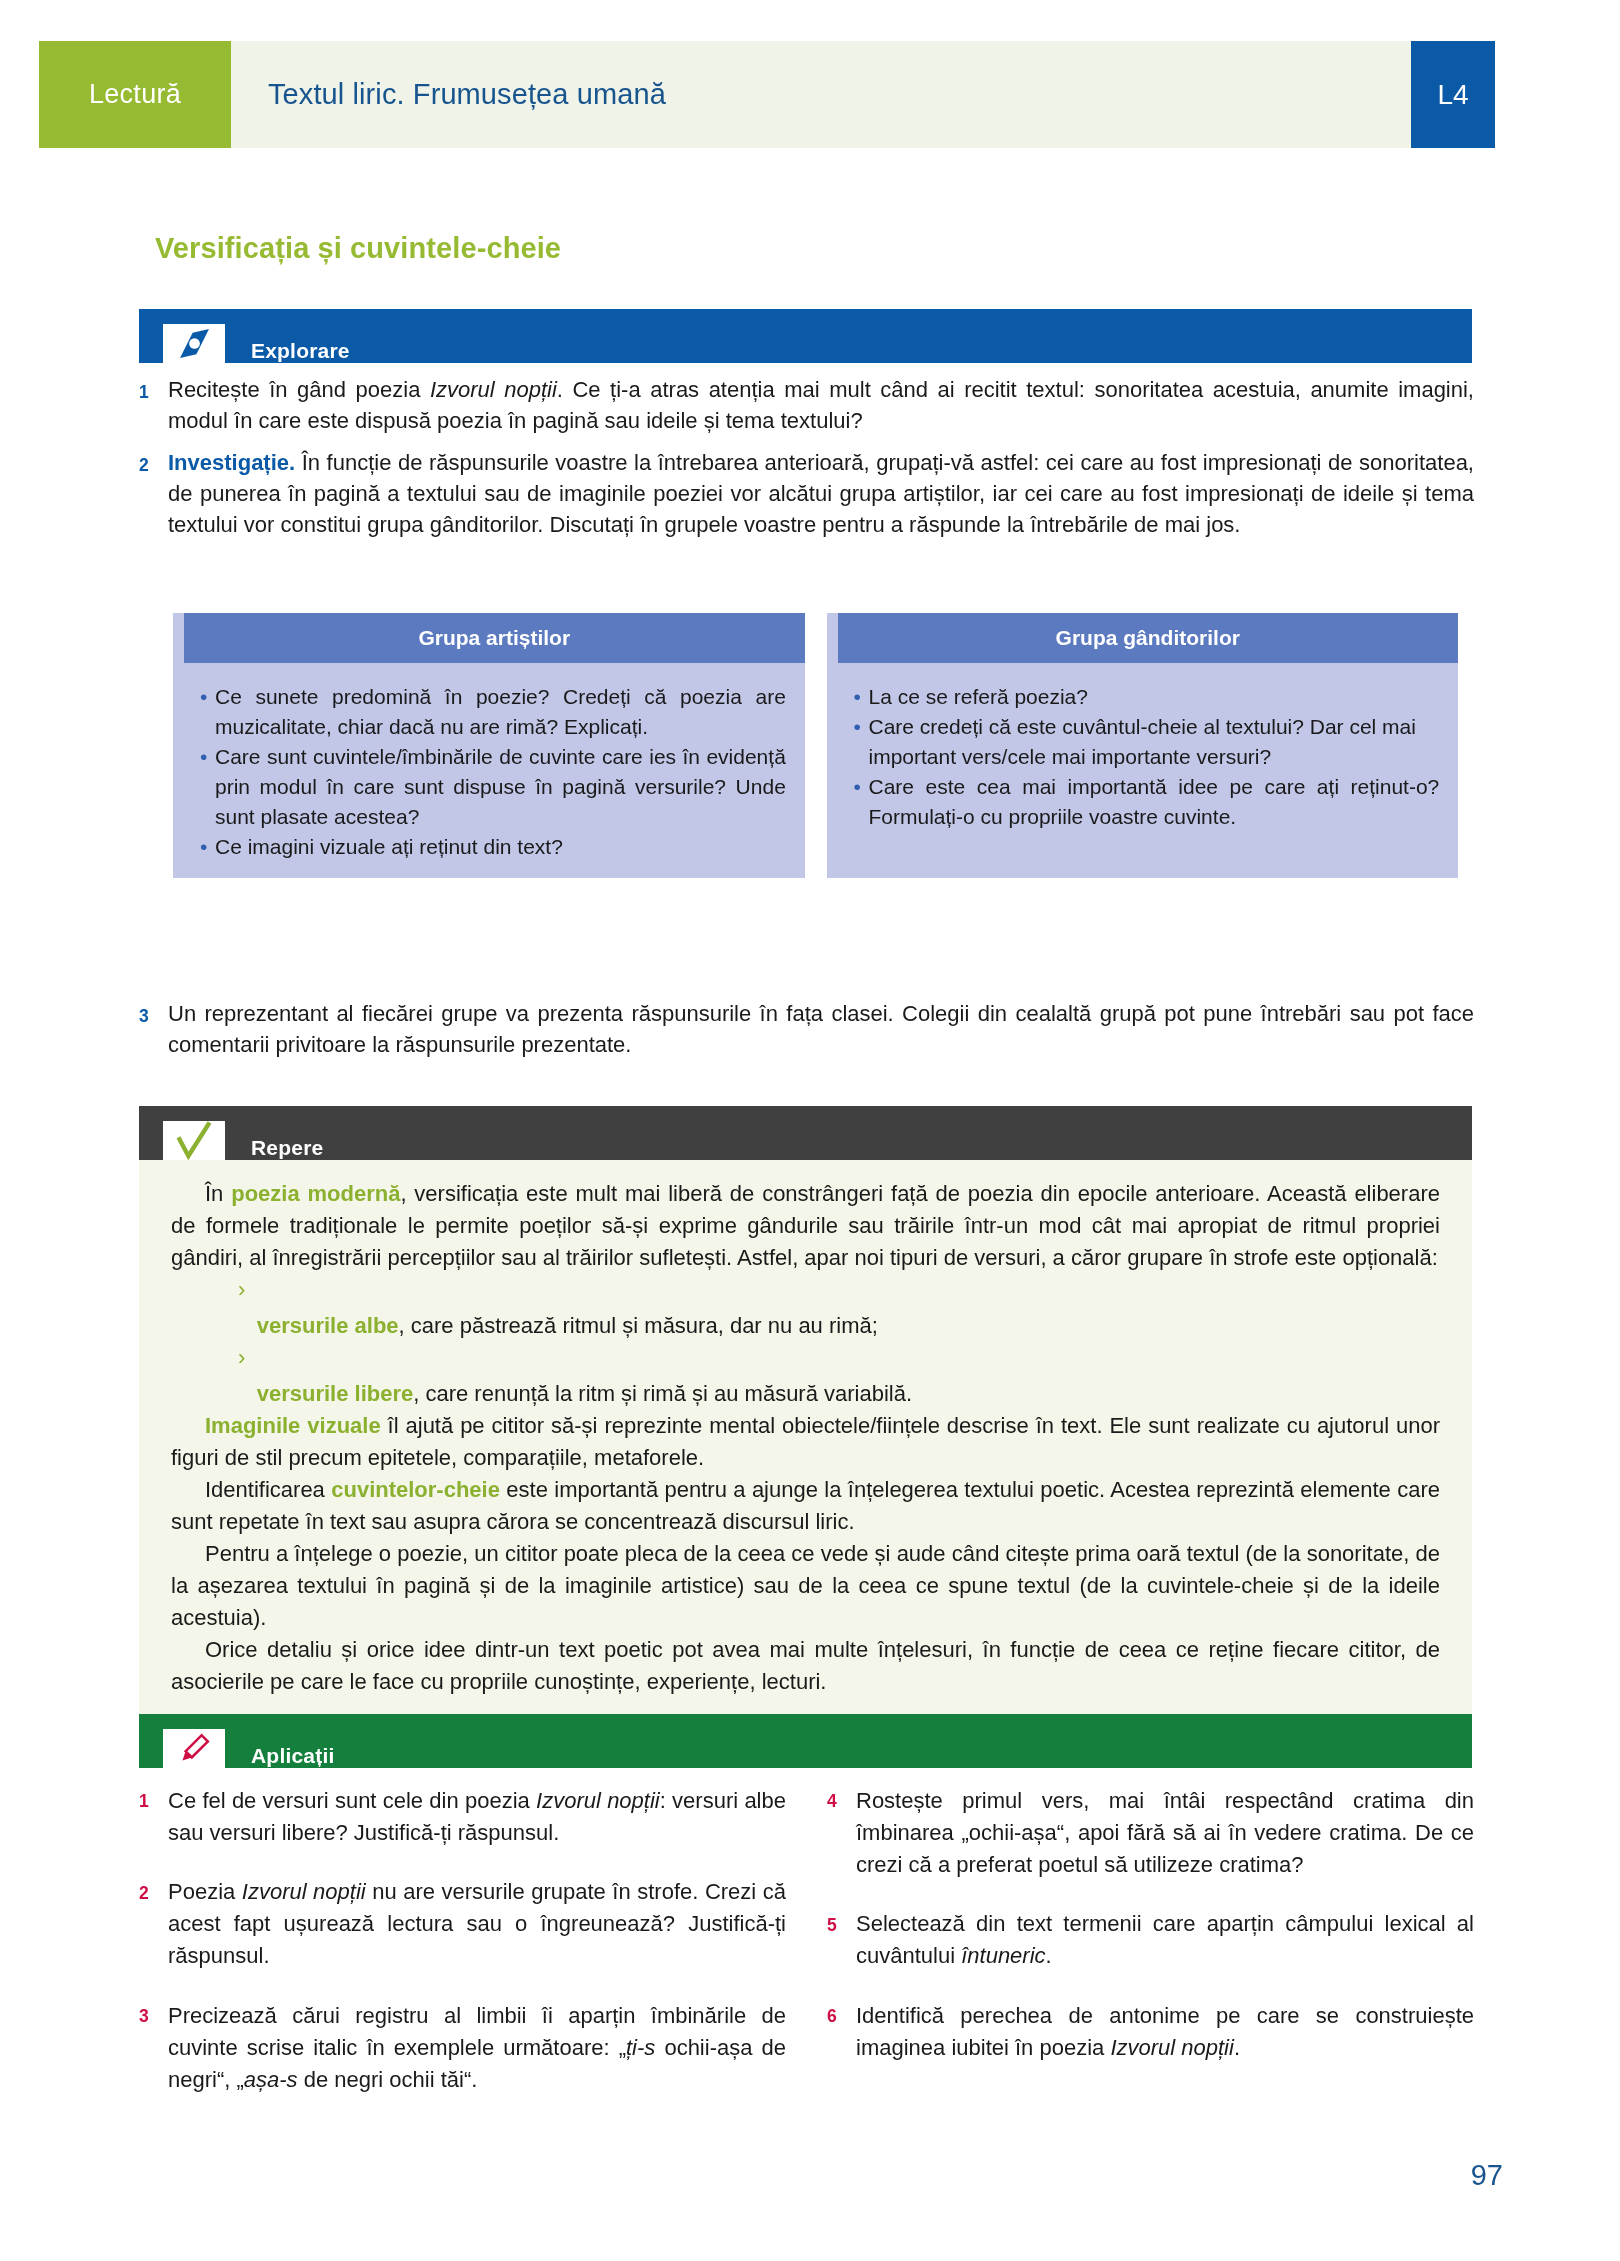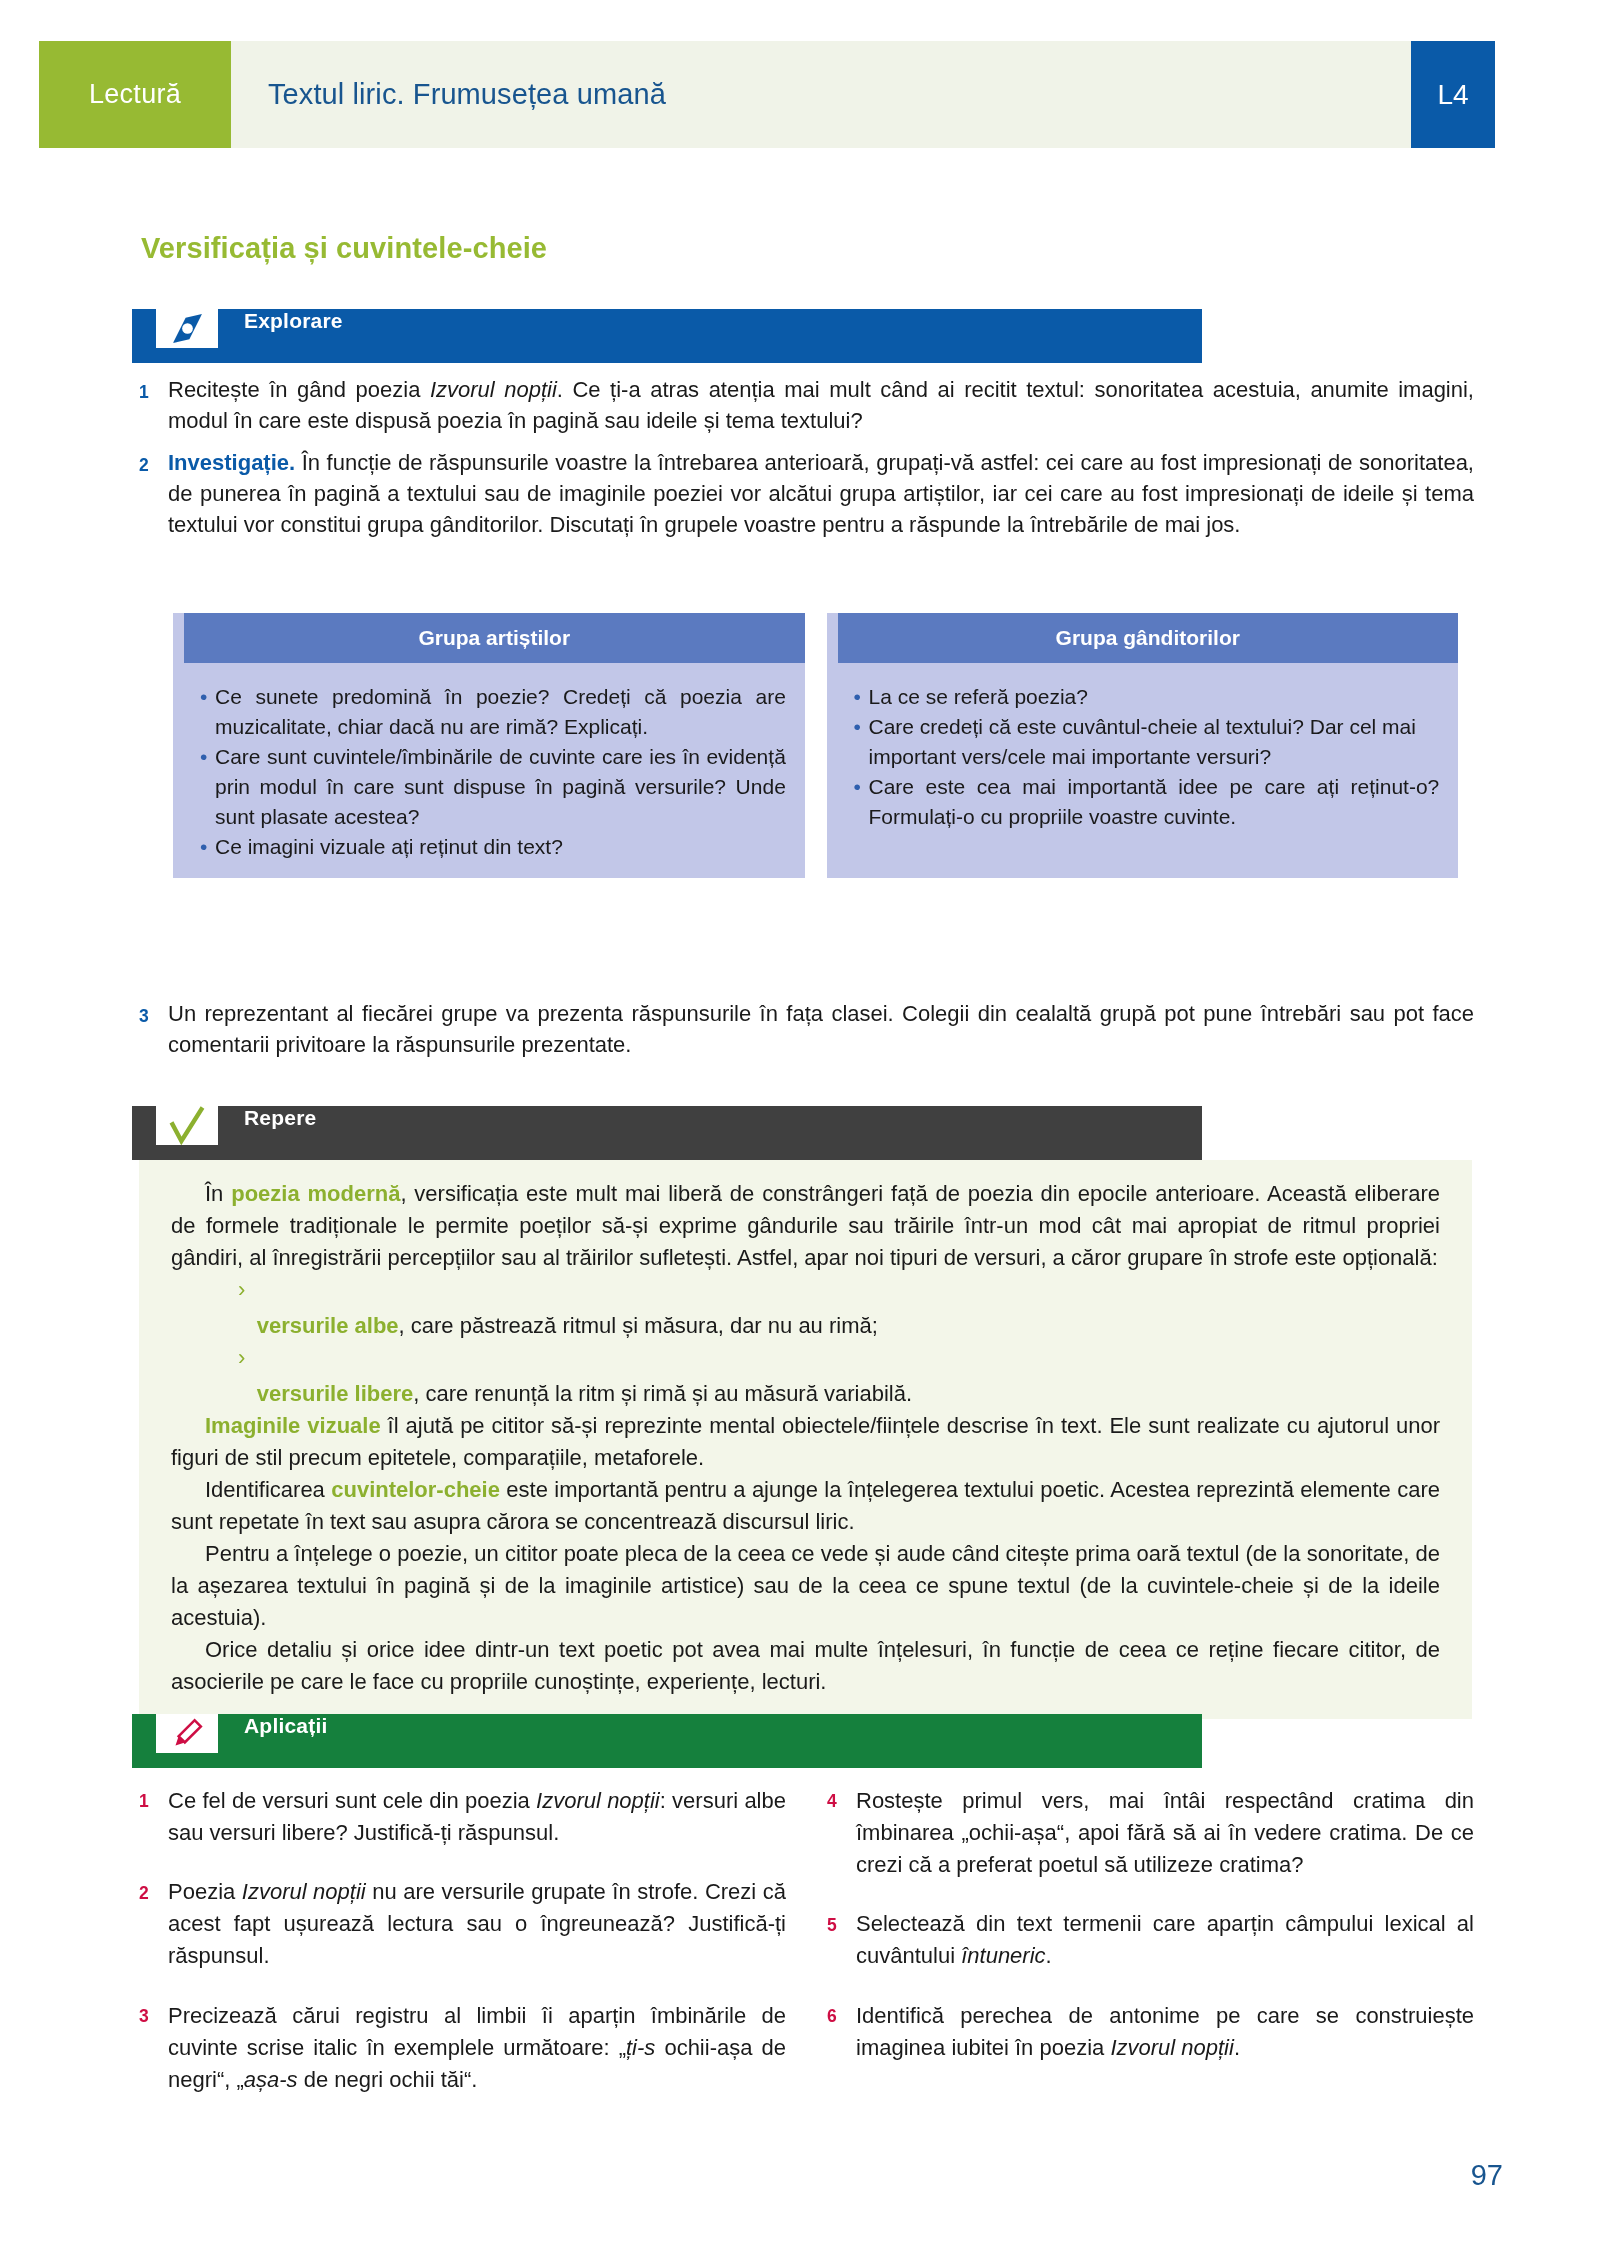--- a/index.html
+++ b/index.html
@@ -61,36 +61,36 @@
     flex: 0 0 auto;
   }
   .hdr-blue-label {
     color: #ffffff;
     font-size: 28px;
   }
 
   
   .section-title {
     position: absolute;
-    left: 141px;
+    left: 155px;
     top: 232px;
     font-size: 29px;
     font-weight: bold;
     color: #97ba33;
     letter-spacing: 0.1px;
   }
 
   
   .banner {
     position: absolute;
-    left: 132px;
-    width: 1070px;
+    left: 139px;
+    width: 1333px;
     height: 54px;
     display: flex;
-    align-items: flex-start;
+    align-items: flex-end;
   }
   .banner-icon-box {
     width: 62px;
     background: #ffffff;
     display: flex;
     align-items: center;
     justify-content: center;
     flex: 0 0 auto;
     margin-left: 24px;
   }

